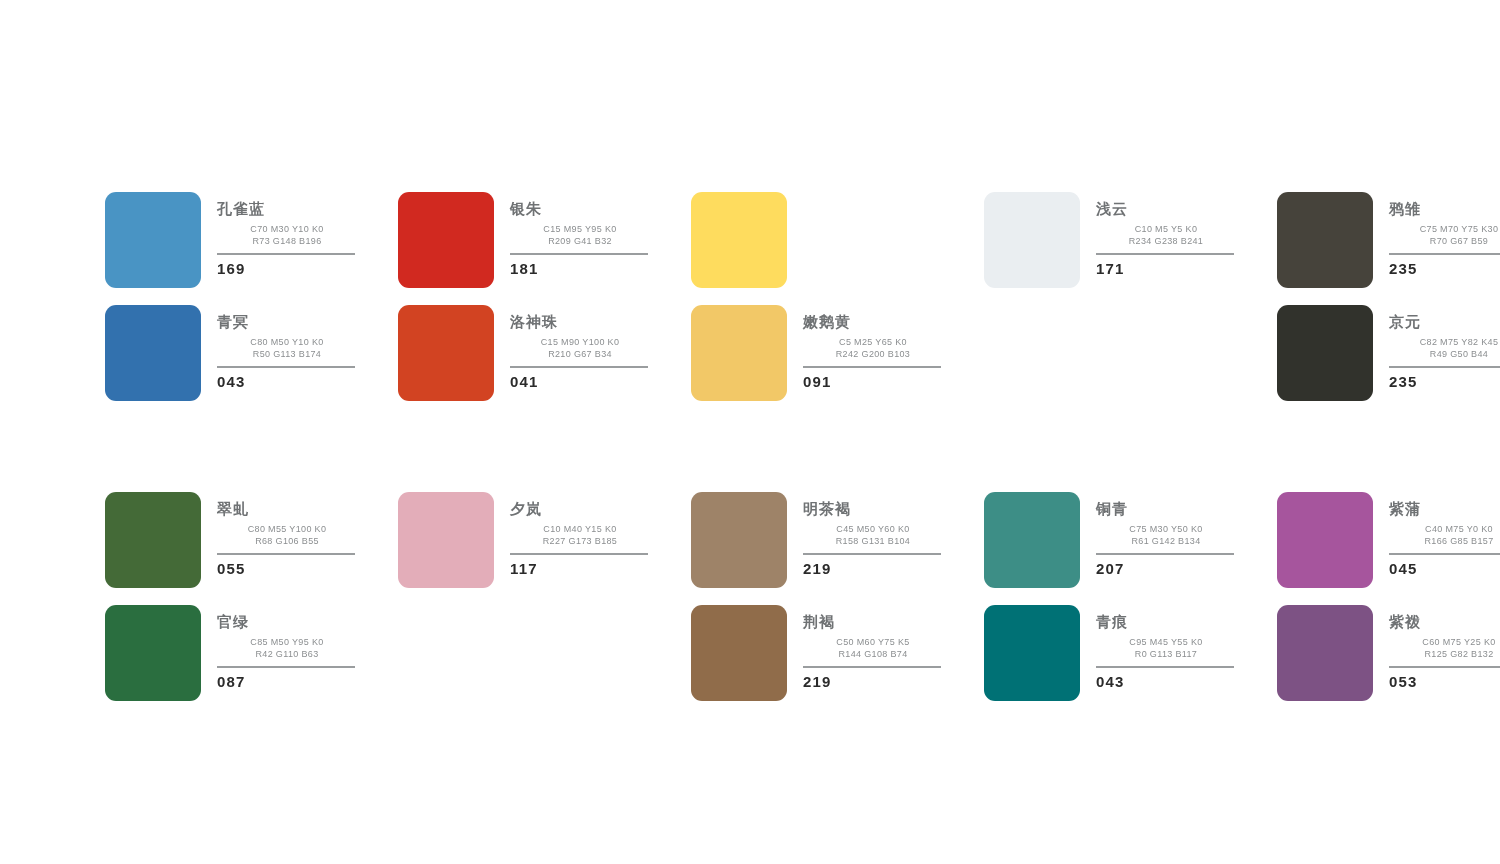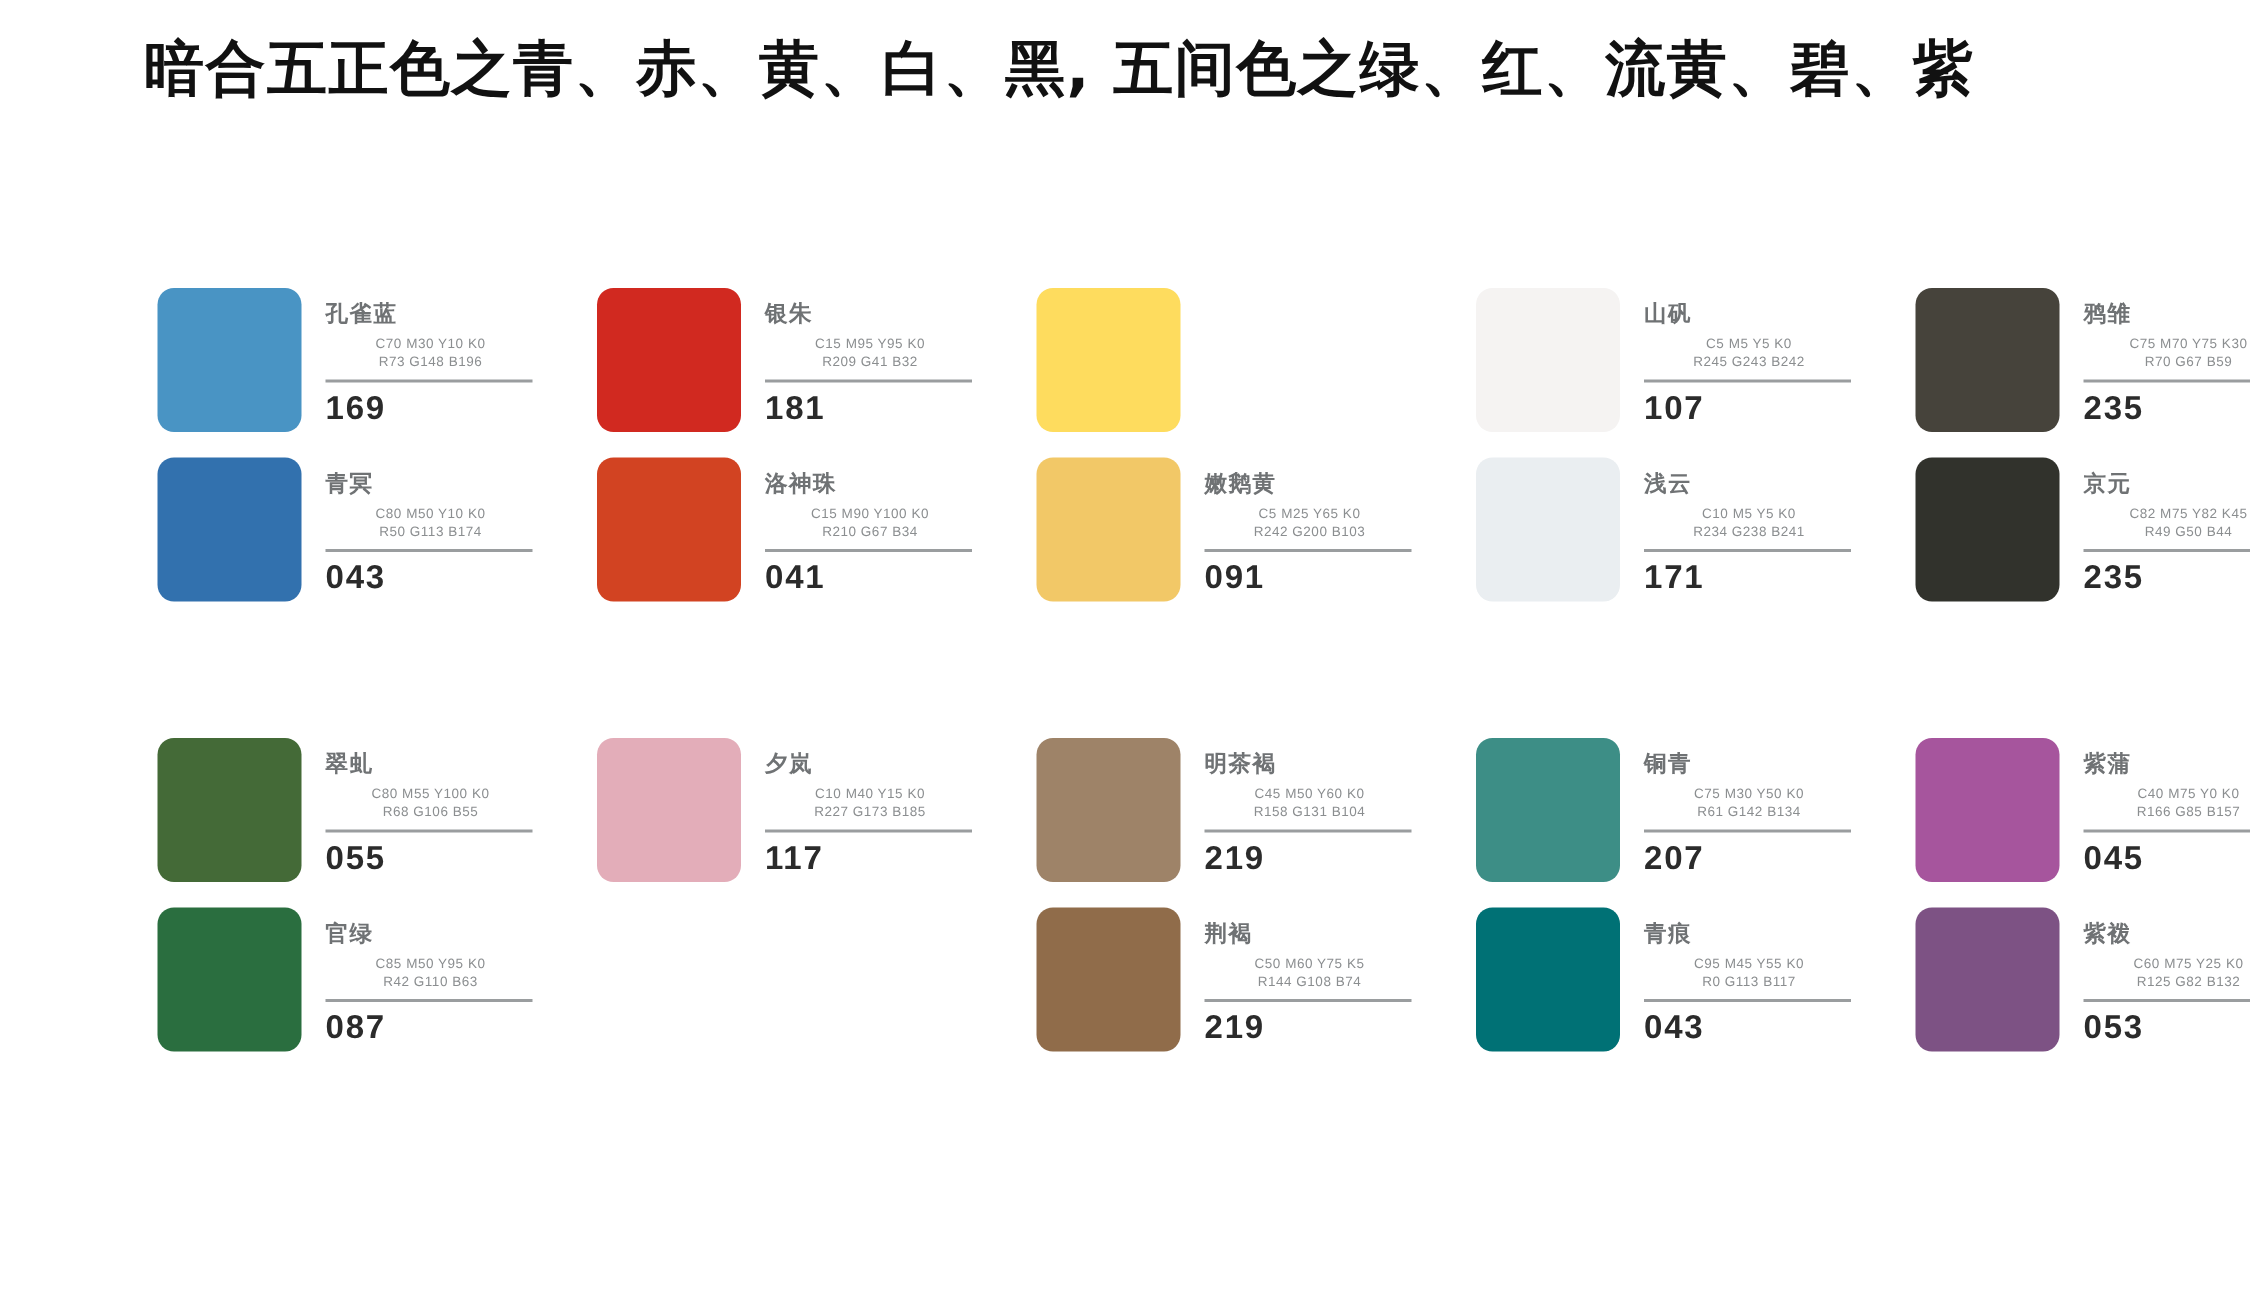--- a/index.html
+++ b/index.html
@@ -91,34 +91,33 @@
     text-align: center;
   }
   .rule {
     margin-top: 5px;
     width: 138px;
     height: 2px;
     background: #9a9d9f;
   }
   .num {
     margin-top: 6px;
-    font-size: 22px;
+    font-size: 15px;
     font-weight: 700;
     color: #2b2b2b;
     letter-spacing: 1.2px;
     line-height: 1;
     font-family: "Liberation Sans", "DejaVu Sans", sans-serif;
   }
 </style>
 </head>
 <body>
 
 <div class="page">
 
-  <div class="title">暗合五正色之青、赤、黄、白、黑, 五间色之绿、红、流黄、碧、紫</div>
 
   <div class="block" id="block-top">
       <div class="column">
         <div class="entry">
           <div class="chip" style="background: rgb(73, 148, 196);"></div>
           <div class="info">
             <div class="cname">孔雀蓝</div>
             <div class="codes">
               <div>C70 M30 Y10 K0</div>
               <div>R73 G148 B196</div>
@@ -178,32 +177,20 @@
               <div>C5 M25 Y65 K0</div>
               <div>R242 G200 B103</div>
             </div>
             <div class="rule"></div>
             <div class="num">091</div>
           </div>
         </div>
       </div>
       <div class="column">
         <div class="entry">
-          <div class="chip" style="background: rgb(245, 243, 242);"></div>
-          <div class="info">
-            <div class="cname">山矾</div>
-            <div class="codes">
-              <div>C5 M5 Y5 K0</div>
-              <div>R245 G243 B242</div>
-            </div>
-            <div class="rule"></div>
-            <div class="num">107</div>
-          </div>
-        </div>
-        <div class="entry">
           <div class="chip" style="background: rgb(234, 238, 241);"></div>
           <div class="info">
             <div class="cname">浅云</div>
             <div class="codes">
               <div>C10 M5 Y5 K0</div>
               <div>R234 G238 B241</div>
             </div>
             <div class="rule"></div>
             <div class="num">171</div>
           </div>

